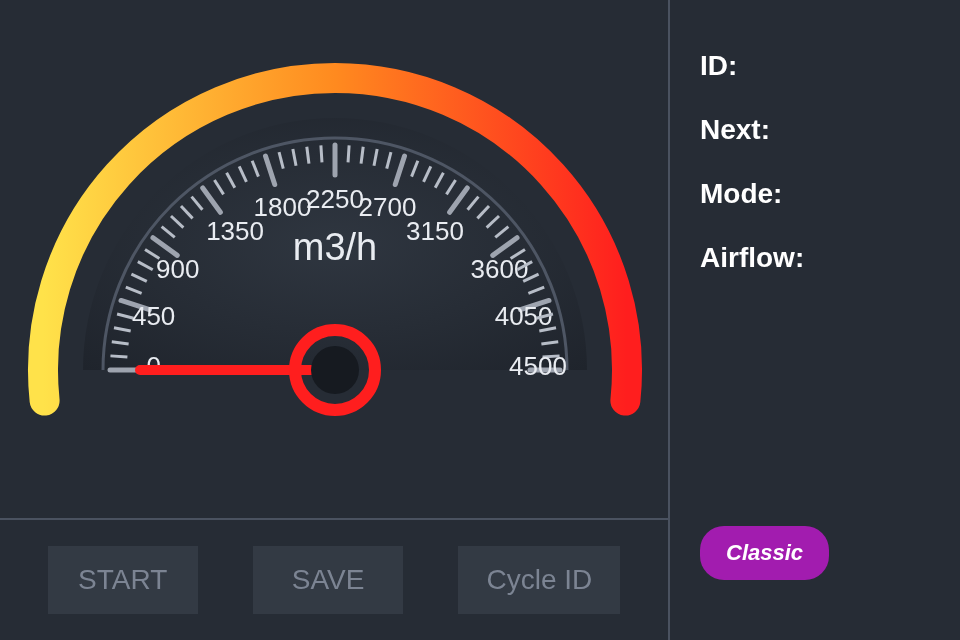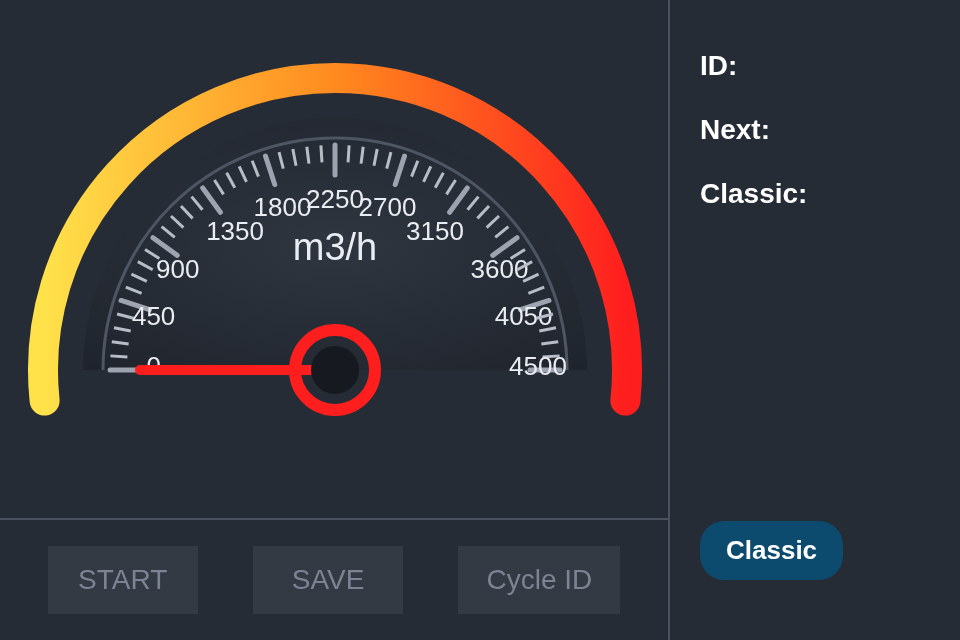--- a/index.html
+++ b/index.html
@@ -54,29 +54,30 @@
     font-size: 28px;
     font-weight: 600;
     margin-bottom: 32px;
     color: #fff;
     white-space: nowrap;
   }
   .field .val { font-weight: 400; margin-left: 6px; }
   .spacer { flex: 1; }
   .toggle {
     align-self: flex-start;
-    background: #0c4a6e;
+    background: #a21caf;
     color: #fff;
-    font-size: 26px;
+    font-size: 22px;
     font-weight: 600;
     padding: 14px 26px;
     border-radius: 24px;
     border: none;
     cursor: pointer;
     margin-bottom: 30px;
+    font-style: italic;
   }
 </style>
 </head>
 <body>
 
 <div class="left">
   <div class="gauge-area">
     <svg class="gauge-svg" id="gauge-svg" width="670" height="518">
         <defs>
           <linearGradient id="arcGrad" x1="0%" y1="0%" x2="100%" y2="0%">
@@ -168,17 +169,20 @@
 </div>
 
 <div class="right">
   <div class="field">
     <span>ID:</span><span class="val"></span>
   </div>
   <div class="field">
     <span>Next:</span><span class="val"></span>
   </div>
   <div class="field">
-    <span>Classic:</span><span class="val"></span>
+    <span>Mode:</span><span class="val"></span>
+  </div>
+  <div class="field">
+    <span>Airflow:</span><span class="val"></span>
   </div>
   <div class="spacer"></div>
   <button class="toggle">Classic</button>
 </div>
 
 </body></html>

